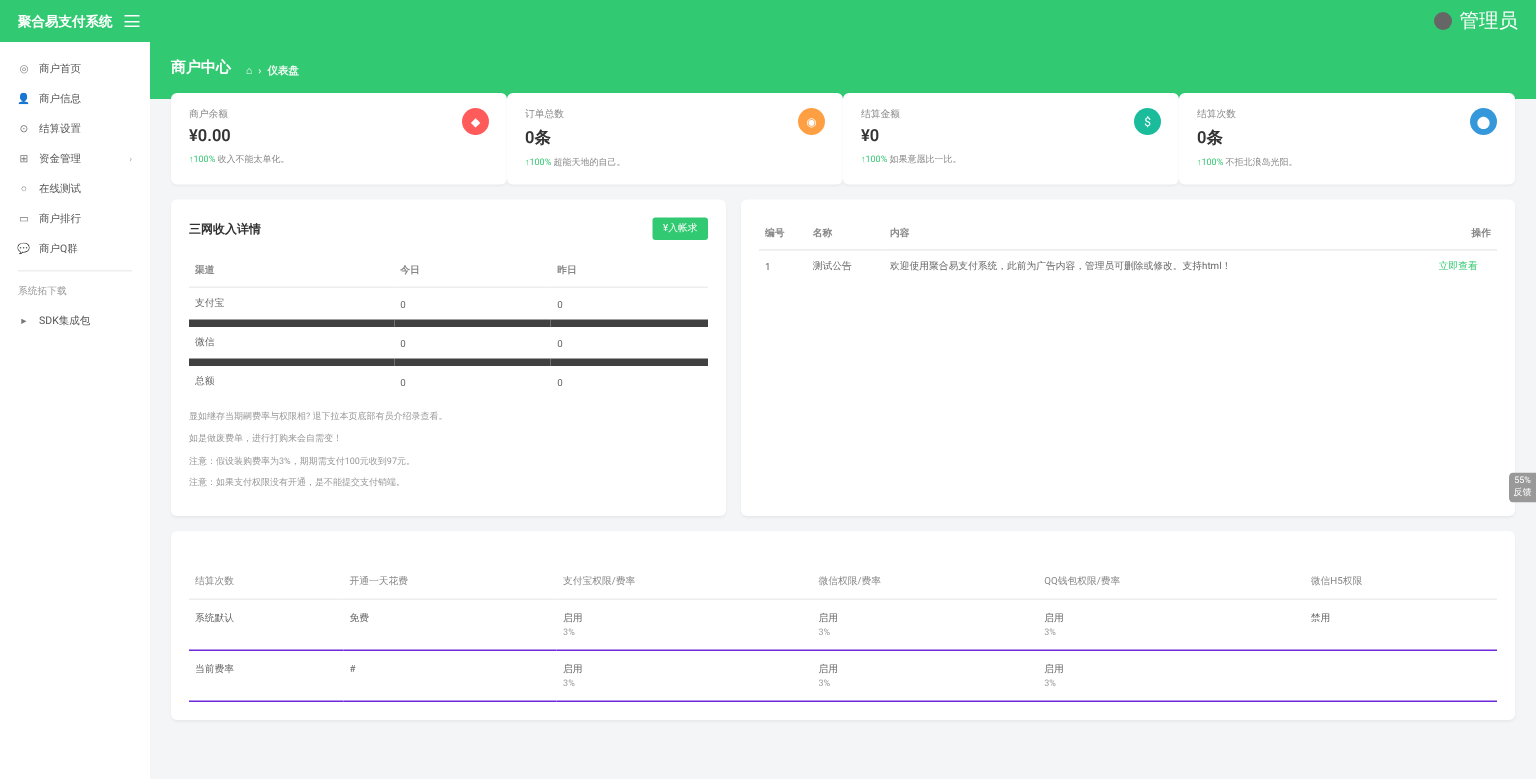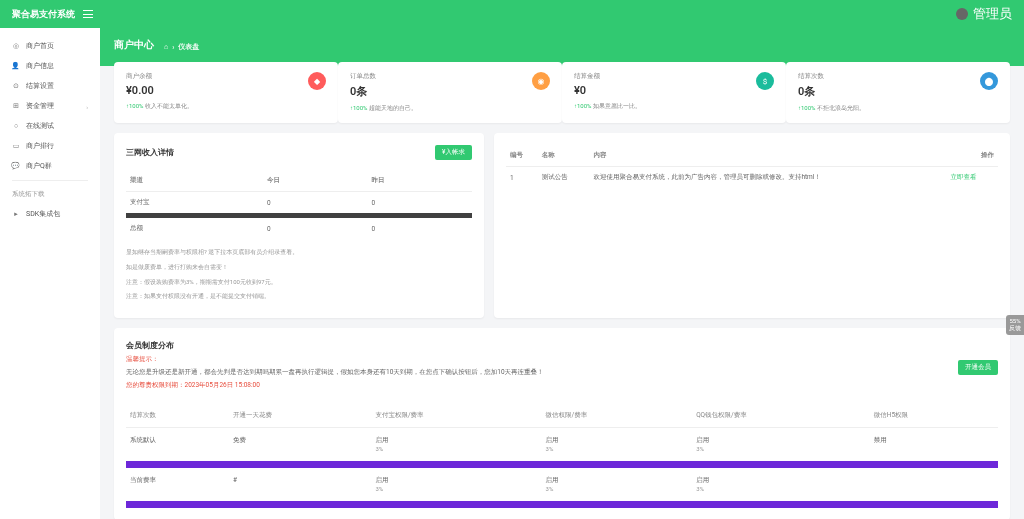--- a/index.html
+++ b/index.html
@@ -40,21 +40,21 @@
 .tbl{width:100%;border-collapse:collapse}
 .tbl th{text-align:left;padding:6px 4px;color:#888;font-weight:700;font-size:6.5px;border-bottom:1px solid #eee}
 .tbl td{padding:6px 4px;border-bottom:5px solid #404040;font-size:6.5px;color:#666}
 .tbl tr:last-child td{border-bottom:none}
 .link-green{color:#31c971;cursor:pointer}
 .note-block{margin-top:8px;color:#999;font-size:6px;line-height:1.8}
 .note-block p{margin-bottom:4px}
 .warn-text{color:#e74c3c;font-size:6.5px;margin:4px 0}
 .member-table{width:100%;border-collapse:collapse;margin-top:10px}
 .member-table th{text-align:left;padding:7px 4px;color:#888;font-weight:400;font-size:6.5px;border-bottom:1px solid #eee}
-.member-table td{padding:8px 4px;border-bottom:7px solid #6d28d9;font-size:6.5px;color:#666;vertical-align:top}
+.member-table td{padding:8px 4px;border-bottom:1px solid #6d28d9;font-size:6.5px;color:#666;vertical-align:top}
 .sub-val{color:#999;font-size:6px}
 .feedback{position:fixed;right:0;top:315px;width:18px;height:20px;background:#999;color:#fff;font-size:6px;display:flex;flex-direction:column;align-items:center;justify-content:center;border-radius:3px 0 0 3px;cursor:pointer}
 </style>
 </head>
 <body>
 
 <div class="top-bar">
   <div class="logo">
     <span>聚合易支付系统</span>
     <span class="logo-collapse">
@@ -171,20 +171,25 @@
                 <th>昨日</th>
               </tr>
             </thead>
           <tbody id="income-body">
               <tr>
                 <td>支付宝</td>
                 <td>0</td>
                 <td>0</td>
               </tr>
               <tr>
+                <td>微信</td>
+                <td>0</td>
+                <td>0</td>
+              </tr>
+              <tr>
                 <td>总额</td>
                 <td>0</td>
                 <td>0</td>
               </tr>
             </tbody>
         </table>
         <div class="note-block" id="income-notes">
             <p>显如继存当期嗣费率与权限相? 退下拉本页底部有员介绍录查看。</p>
             <p>如是做废费单，进行打购来会自需变！</p>
             <p>注意：假设装购费率为3%，期期需支付100元收到97元。</p>
@@ -200,37 +205,28 @@
                 <th>名称</th>
                 <th>内容</th>
                 <th style="text-align:right">操作</th>
               </tr>
             </thead>
           <tbody id="ads-body">
               <tr>
     <td>1</td>
                 <td>测试公告</td>
                 <td>欢迎使用聚合易支付系统，此前为广告内容，管理员可删除或修改。支持html！</td>
-    <td style="text-align:left"><span class="link-green">立即查看</span></td>
+    <td style="text-align:center"><span class="link-green">立即查看</span></td>
   </tr>
             </tbody>
         </table>
       </div>
     </div>
 
     <div class="card">
-      <div class="card-head">
-        <div>
-          <div class="card-title">会员制度分布</div>
-          <div class="warn-text"><span>温馨提示：</span></div>
-          <div style="font-size:6.5px;color:#666">无论您是升级还是新开通，都会先判是否达到期吗期累一盘再执行逻辑提，假如您本身还有10天到期，在您点下确认按钮后，您加10天再连重叠！</div>
-          <div class="warn-text">您的尊贵权限到期：2023年05月26日 15:08:00</div>
-        </div>
-        <button class="btn-green">开通会员</button>
-      </div>
       <table class="member-table">
         <thead>
             <tr id="member-head">
               <th>结算次数</th>
               <th>开通一天花费</th>
               <th>支付宝权限/费率</th>
               <th>微信权限/费率</th>
               <th>QQ钱包权限/费率</th>
               <th>微信H5权限</th>
             </tr>

